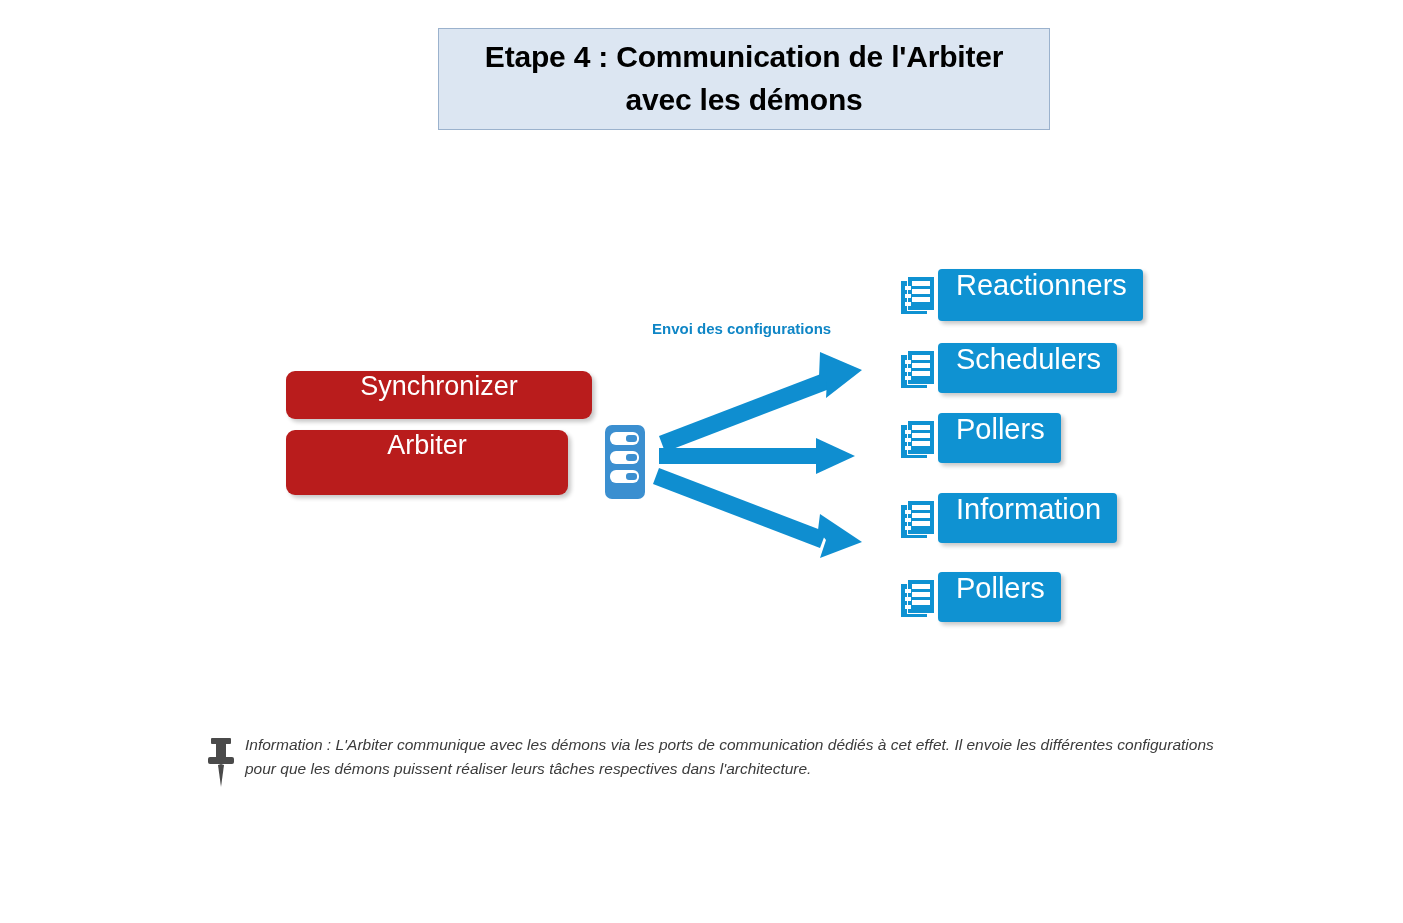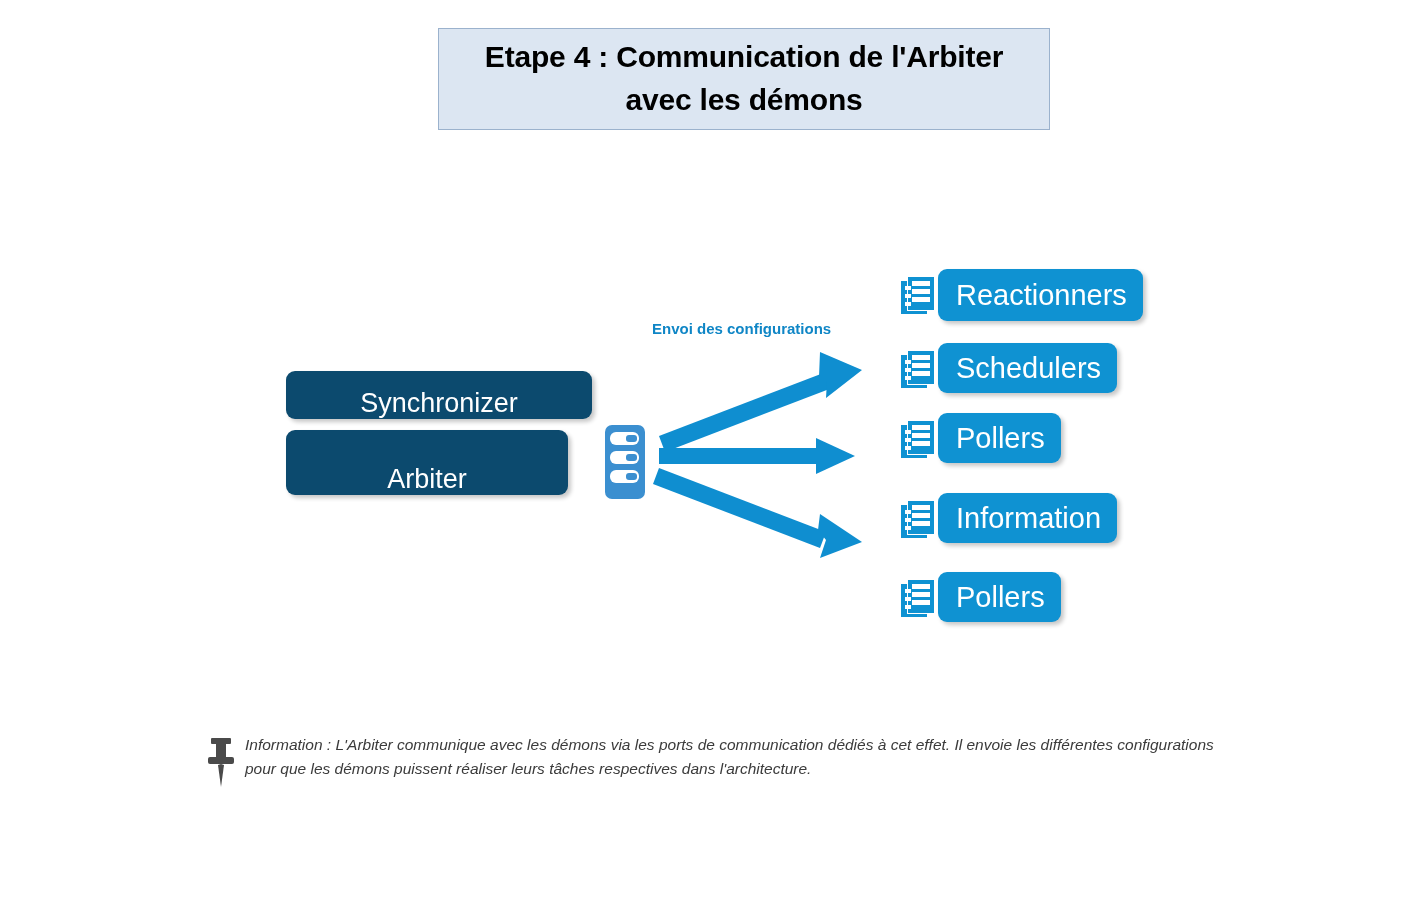--- a/index.html
+++ b/index.html
@@ -41,25 +41,25 @@
     font-weight: bold;
     color: #000000;
     line-height: 1.42;
     letter-spacing: -0.2px;
     padding: 0 14px;
   }
 
   
   .node {
     position: absolute;
-    background: #0c4a6e;
+    background: #b91c1c;
     border-radius: 9px;
     box-shadow: 3px 3px 4px rgba(0,0,0,0.22);
     display: flex;
-    align-items: flex-end;
+    align-items: flex-start;
     box-sizing: border-box;
   }
   .node .node-label {
     color: #ffffff;
     font-size: 27px;
     font-weight: normal;
     white-space: nowrap;
     width: 100%;
   }
   .node.center .node-label { text-align: center; }
@@ -103,24 +103,24 @@
   }
   .daemon-icon {
     position: absolute;
     width: 42px;
     height: 44px;
     z-index: 3;
   }
   .daemon-box {
     position: absolute;
     background: #0f92d2;
-    border-radius: 9px;
+    border-radius: 4px;
     box-shadow: 3px 3px 4px rgba(0,0,0,0.22);
     display: flex;
-    align-items: center;
+    align-items: flex-start;
     z-index: 2;
   }
   .daemon-box .node-label {
     color: #ffffff;
     font-size: 29px;
     white-space: nowrap;
     padding-left: 18px;
     padding-right: 16px;
   }
 

